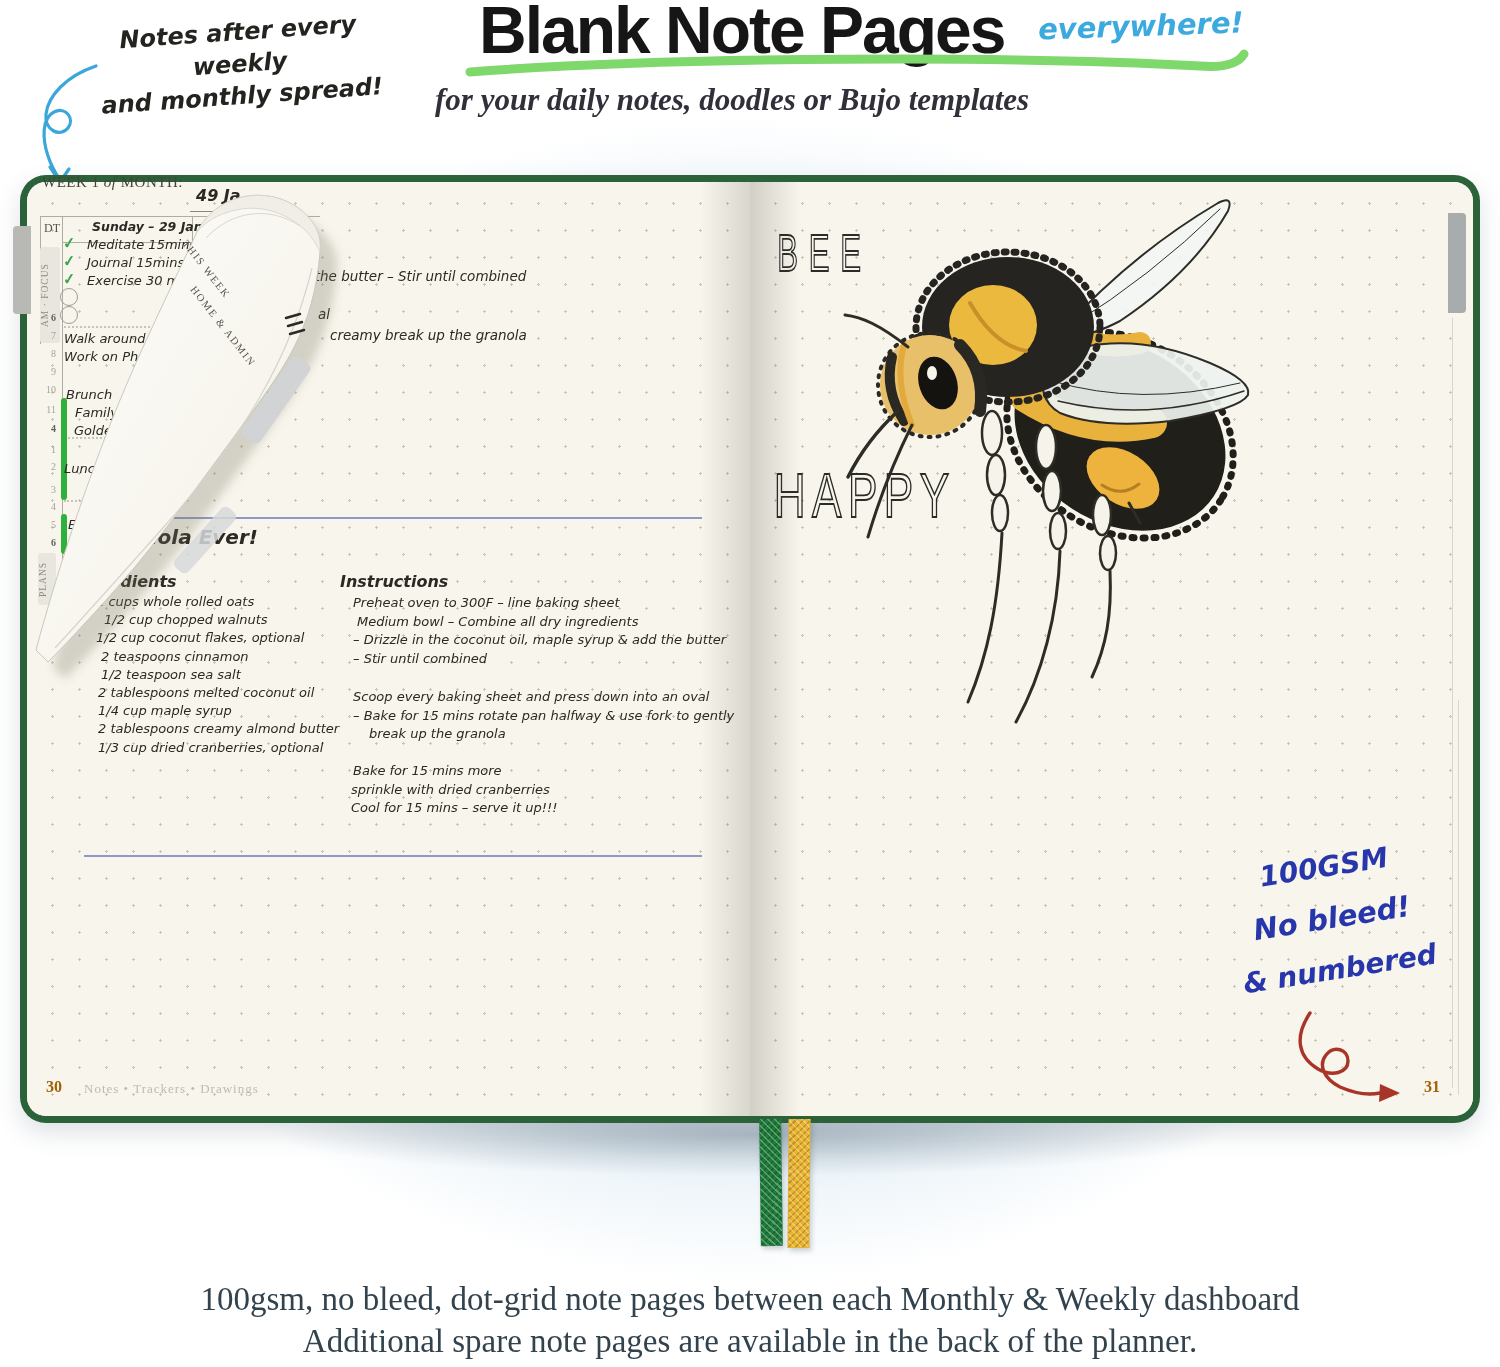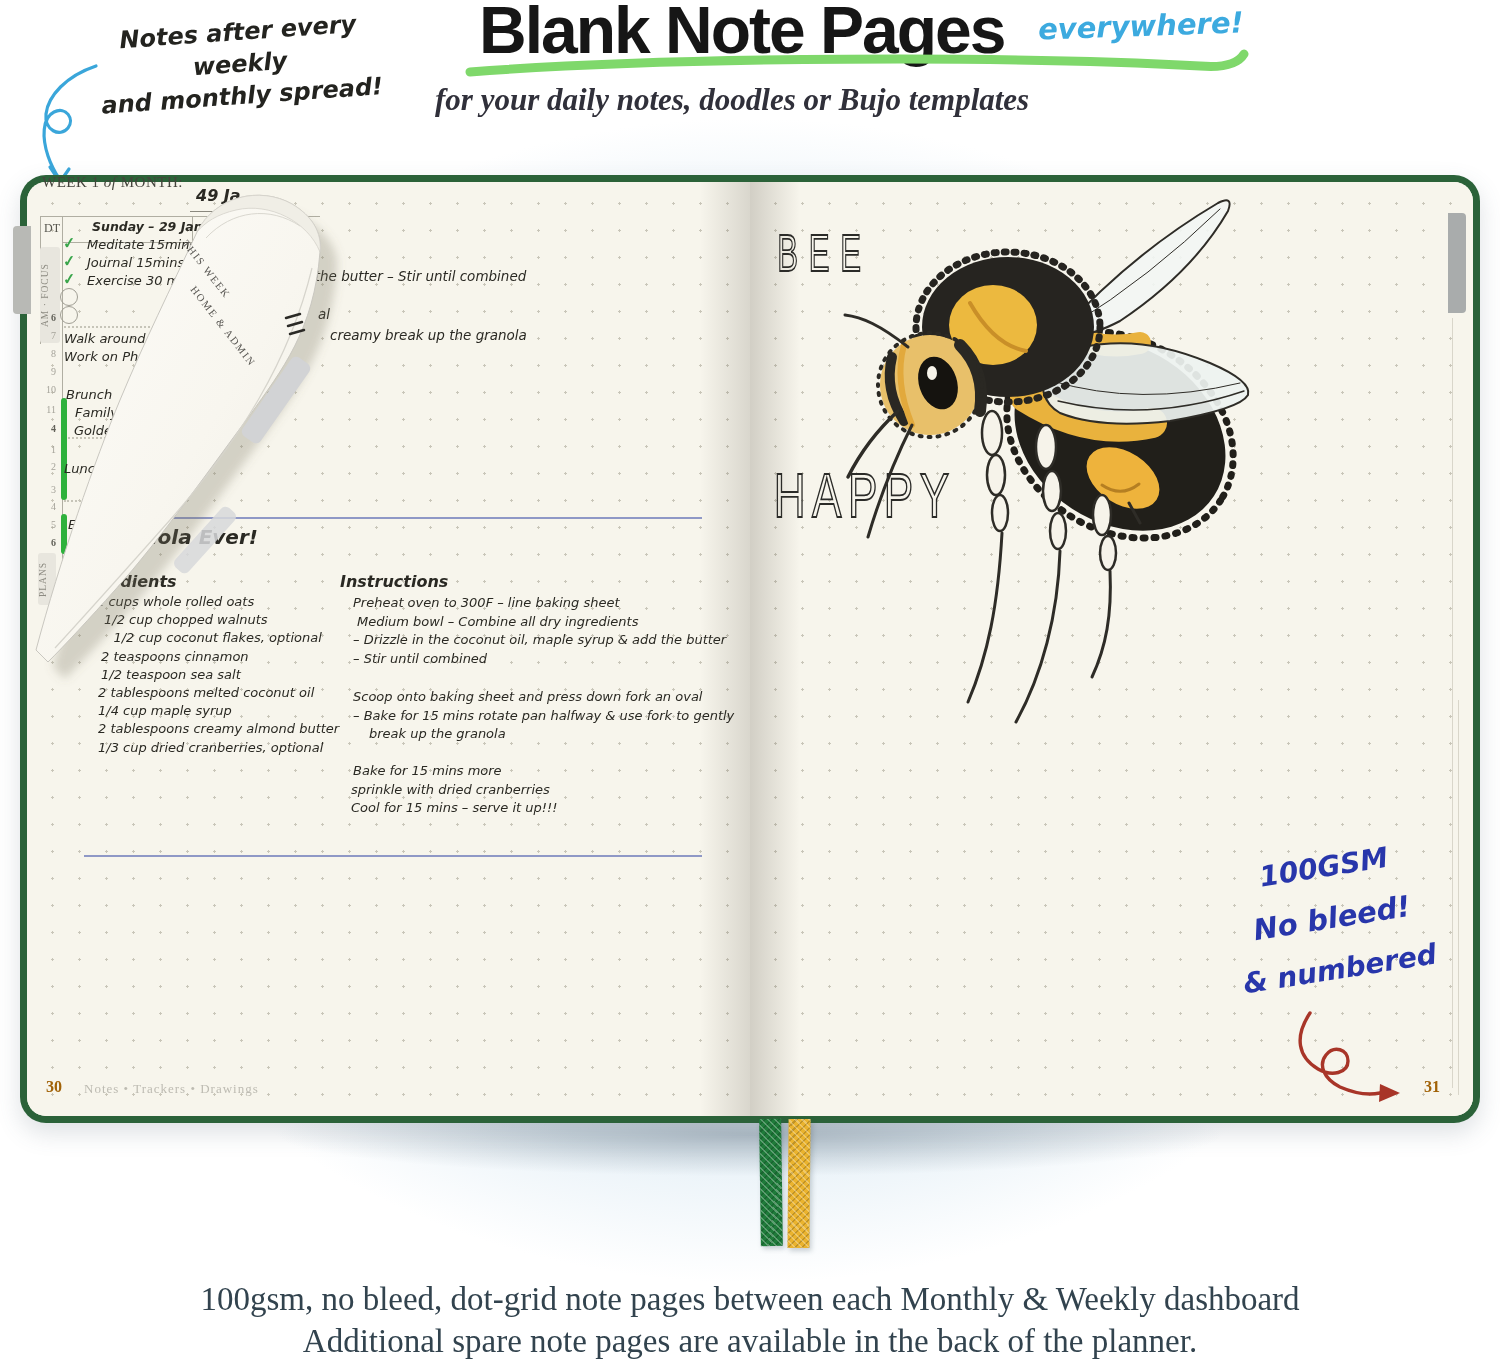--- a/index.html
+++ b/index.html
@@ -163,37 +163,37 @@
   <div class="abs hand frag nowrap" style="left:330px;top:327px;">creamy break up the granola</div>
 
   <div class="abs blue-rule" style="left:140px;top:517px;width:562px;"></div>
   <div class="abs blue-rule" style="left:84px;top:855px;width:618px;"></div>
 
   <div class="abs hand nowrap" style="left:120px;top:525px;font-size:20px;font-weight:bold;">ranola Ever!</div>
   <div class="abs hand rheading nowrap" style="left:90px;top:572px;">gredients</div>
   <div class="abs" style="left:96px;top:593px;">
     <div class="hand ing nowrap">2 cups whole rolled oats</div>
     <div class="hand ing nowrap" style="margin-left:8px;">1/2 cup chopped walnuts</div>
-    <div class="hand ing nowrap" style="margin-left:0;text-align:center;">1/2 cup coconut flakes, optional</div>
+    <div class="hand ing nowrap" style="margin-left:0;">1/2 cup coconut flakes, optional</div>
     <div class="hand ing nowrap" style="margin-left:5px;">2 teaspoons cinnamon</div>
     <div class="hand ing nowrap" style="margin-left:5px;">1/2 teaspoon sea salt</div>
     <div class="hand ing nowrap" style="margin-left:2px;">2 tablespoons melted coconut oil</div>
     <div class="hand ing nowrap" style="margin-left:2px;">1/4 cup maple syrup</div>
     <div class="hand ing nowrap" style="margin-left:2px;">2 tablespoons creamy almond butter</div>
     <div class="hand ing nowrap" style="margin-left:2px;">1/3 cup dried cranberries, optional</div>
   </div>
   <div class="abs hand rheading nowrap" style="left:340px;top:572px;">Instructions</div>
   <div class="abs" style="left:353px;top:594px;">
     <div class="hand ins nowrap">Preheat oven to 300F – line baking sheet</div>
     <div class="hand ins nowrap" style="margin-left:4px;">Medium bowl – Combine all dry ingredients</div>
     <div class="hand ins nowrap">– Drizzle in the coconut oil, maple syrup &amp; add the butter</div>
     <div class="hand ins nowrap">– Stir until combined</div>
   </div>
   <div class="abs" style="left:353px;top:688px;">
-    <div class="hand ins nowrap">Scoop onto baking sheet and press down fork an oval</div>
+    <div class="hand ins nowrap">Scoop every baking sheet and press down into an oval</div>
     <div class="hand ins nowrap">– Bake for 15 mins rotate pan halfway &amp; use fork to gently</div>
     <div class="hand ins nowrap" style="margin-left:16px;font-style:italic;">break up the granola</div>
   </div>
   <div class="abs" style="left:353px;top:762px;">
     <div class="hand ins nowrap">Bake for 15 mins more</div>
     <div class="hand ins nowrap" style="margin-left:-2px;">sprinkle with dried cranberries</div>
     <div class="hand ins nowrap" style="margin-left:-2px;">Cool for 15 mins – serve it up!!!</div>
   </div>
 
   <svg class="abs" style="left:0;top:0;" width="430" height="780" viewBox="0 0 430 780">

